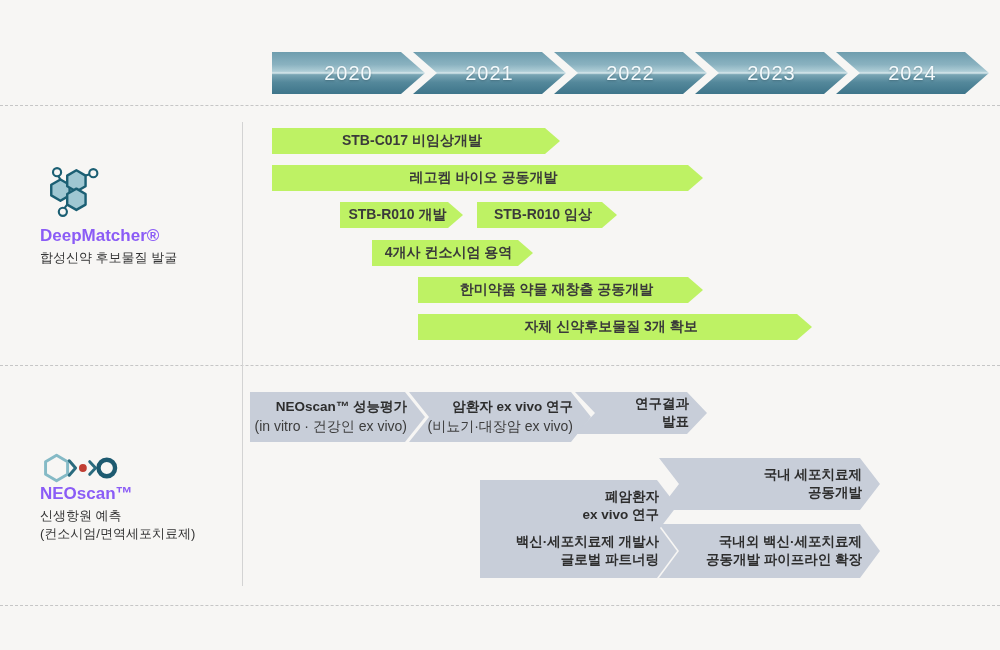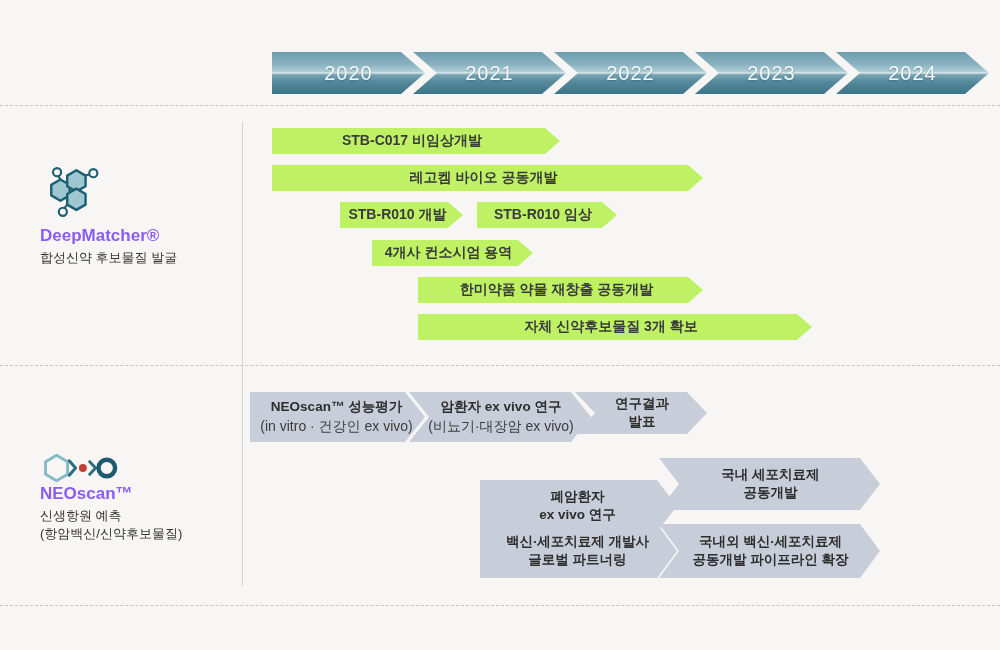--- a/index.html
+++ b/index.html
@@ -40,21 +40,21 @@
     background:#bef264;
     display:flex;align-items:center;justify-content:center;
     font-size:14px;font-weight:700;color:#3a3a3a;
     clip-path:polygon(0 0, calc(100% - 15px) 0, 100% 50%, calc(100% - 15px) 100%, 0 100%);
     padding-right:8px;box-sizing:border-box;white-space:nowrap;
   }
   
   .arrow{
     position:absolute;
     background:#c8ced9;
-    display:flex;flex-direction:column;align-items:center;justify-content:center;
+    display:flex;flex-direction:column;align-items:flex-end;justify-content:center;
     color:#2d2d2d;text-align:center;box-sizing:border-box;
     clip-path:polygon(0 0, calc(100% - 20px) 0, 100% 50%, calc(100% - 20px) 100%, 0 100%);
     padding:0 18px 0 16px;
   }
   .arrow.notch{
     clip-path:polygon(0 0, calc(100% - 20px) 0, 100% 50%, calc(100% - 20px) 100%, 0 100%, 20px 50%);
     padding-left:20px;
   }
   .arrow .l1{font-size:13.5px;font-weight:600;line-height:1.35;white-space:nowrap;}
   .arrow .l2{font-size:13.5px;font-weight:600;line-height:1.35;white-space:nowrap;}
@@ -125,21 +125,21 @@
     <svg width="78" height="40" viewBox="0 0 80 40">
       <polygon points="17,7 28.3,13.5 28.3,26.5 17,33 5.7,26.5 5.7,13.5" fill="none" stroke="#85bac6" stroke-width="3" stroke-linejoin="round"></polygon>
       <polyline points="30,12.5 36.5,20 30,27.5" fill="none" stroke="#2a6b7e" stroke-width="3" stroke-linejoin="round" stroke-linecap="round"></polyline>
       <circle cx="44" cy="20" r="4" fill="#c13e33"></circle>
       <polyline points="51,13.5 57,20 51,26.5" fill="none" stroke="#2a6b7e" stroke-width="3" stroke-linejoin="round" stroke-linecap="round"></polyline>
       <circle cx="68.5" cy="20" r="8.5" fill="none" stroke="#1d5a70" stroke-width="4.5"></circle>
     </svg>
   </div>
   <div class="side-title" style="top:484px">NEOscan™</div>
   <div class="side-sub" style="top:507px">신생항원 예측</div>
-  <div class="side-sub" style="top:525px">(항암백신/신약후보물질)</div>
+  <div class="side-sub" style="top:525px">(컨소시엄/면역세포치료제)</div>
 
   <div>
       <div class="arrow" style="left: 250px; top: 392px; width: 175px; height: 50px;">
         <span class="l1">NEOscan™ 성능평가</span>
         <span class="l2 small">(in vitro · 건강인 ex vivo)</span>
       </div>
       <div class="arrow notch" style="left: 409px; top: 392px; width: 182px; height: 50px;">
         <span class="l1">암환자 ex vivo 연구</span>
         <span class="l2 small">(비뇨기·대장암 ex vivo)</span>
       </div>

